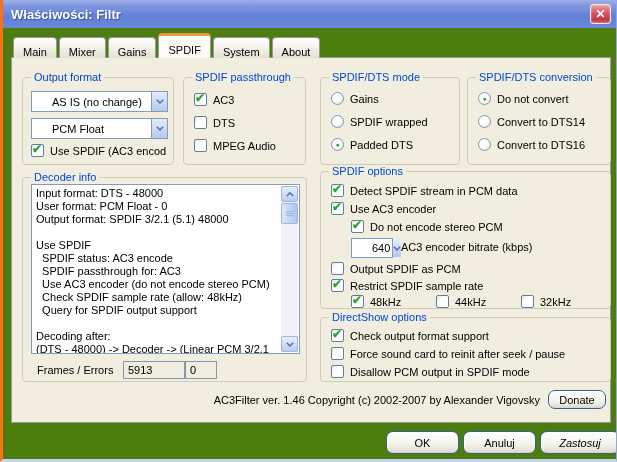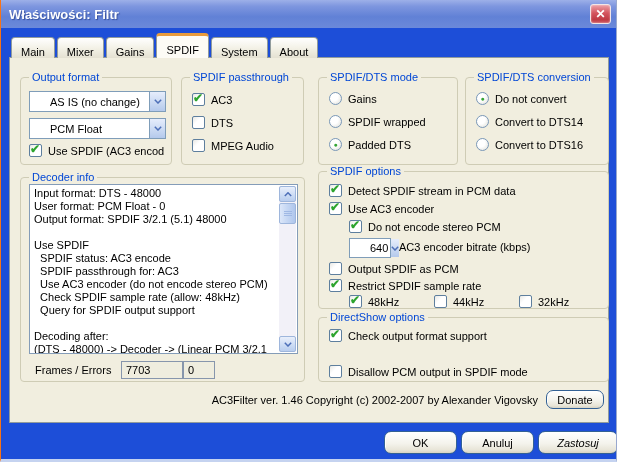--- a/index.html
+++ b/index.html
@@ -1,21 +1,21 @@
 <!DOCTYPE html>
 <html><head>
 <meta charset="utf-8">
 <style>
   html,body { margin:0; padding:0; background:#d8d4c8; }
   * { box-sizing:border-box; }
   .window {
     position:relative; width:617px; height:462px;
     font-family:"Liberation Sans", sans-serif; font-size:11px; color:#000;
-    background:#1d4ed8;
-    border-left:1px solid #f97316; border-right:1px solid #98A8CE;
+    background:#4d7c0f;
+    border-left:3px solid #f97316; border-right:1px solid #98A8CE;
     border-bottom:3px solid #C5D3F0;
     overflow:hidden;
   }
   
   .titlebar {
     position:absolute; left:0; top:0; right:0; height:28px;
     background:linear-gradient(180deg,#9DB0E8 0%,#7E96DF 22%,#6181D6 60%,#6B89DA 100%);
     display:flex; align-items:center; padding-left:8px;
   }
   .titlebar .title {
@@ -274,21 +274,21 @@
               <span class="grip"></span>
             </div>
           <div class="sbtn down">
             <svg width="8" height="5" viewBox="0 0 8 5">
                 <path d="M0.8 0.8 L4 4 L7.2 0.8" stroke="#4D6FB8" stroke-width="1.5" fill="none"></path>
               </svg>
           </div>
         </div>
       </div>
       <div style="position:absolute; left:14px; top:186px;">Frames / Errors</div>
-      <div class="sunken" style="left:100px; top:183px; width:62px; height:18px;">7703</div>
+      <div class="sunken" style="left:100px; top:183px; width:62px; height:18px;">5913</div>
       <div class="sunken" style="left:162px; top:183px; width:32px; height:18px;">0</div>
     </div>
 
     <div class="group" style="left:308px; top:113px; width:291px; height:138px;">
       <span class="gtitle">SPDIF options</span>
       <div class="row" style="left:10px; top:12px;">
         <span class="cb">
             <span class="mark">✔</span>
           </span>
         <span>Detect SPDIF stream in PCM data</span>
@@ -347,20 +347,26 @@
     </div>
 
     <div class="group" style="left:308px; top:259px; width:291px; height:65px;">
       <span class="gtitle">DirectShow options</span>
       <div class="row" style="left:10px; top:11px;">
         <span class="cb">
             <span class="mark">✔</span>
           </span>
         <span>Check output format support</span>
       </div>
+      <div class="row" style="left:10px; top:29px;">
+        <span class="cb">
+            <span class="mark"></span>
+          </span>
+        <span>Force sound card to reinit after seek / pause</span>
+      </div>
       <div class="row" style="left:10px; top:47px;">
         <span class="cb">
             <span class="mark"></span>
           </span>
         <span>Disallow PCM output in SPDIF mode</span>
       </div>
     </div>
 
     <div class="footer-version" style="left:120px; top:333px; width:408px;">AC3Filter ver. 1.46 Copyright (c) 2002-2007 by Alexander Vigovsky</div>
     <button class="xpbtn" style="left:536px; top:332px; width:58px; height:19px;">Donate</button>

